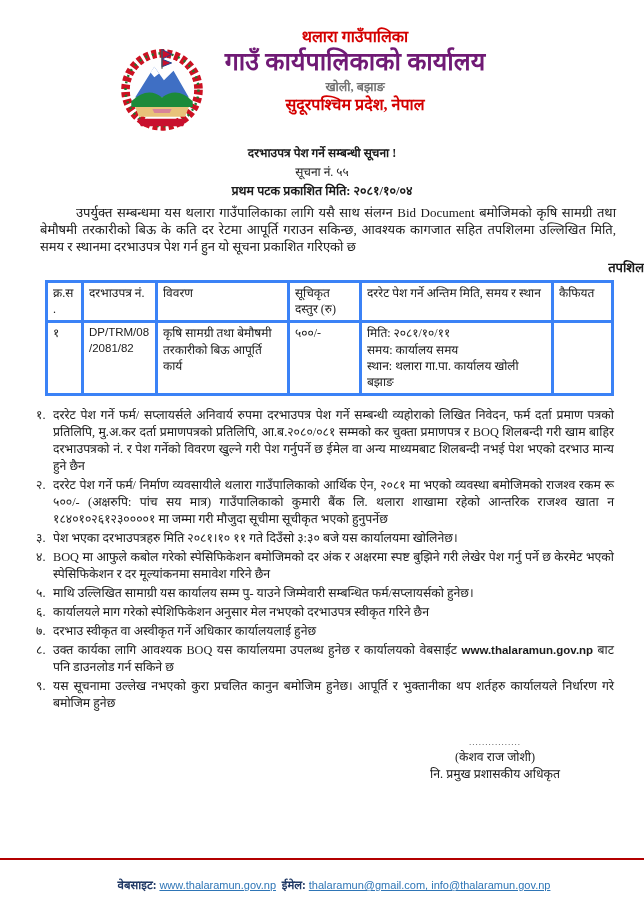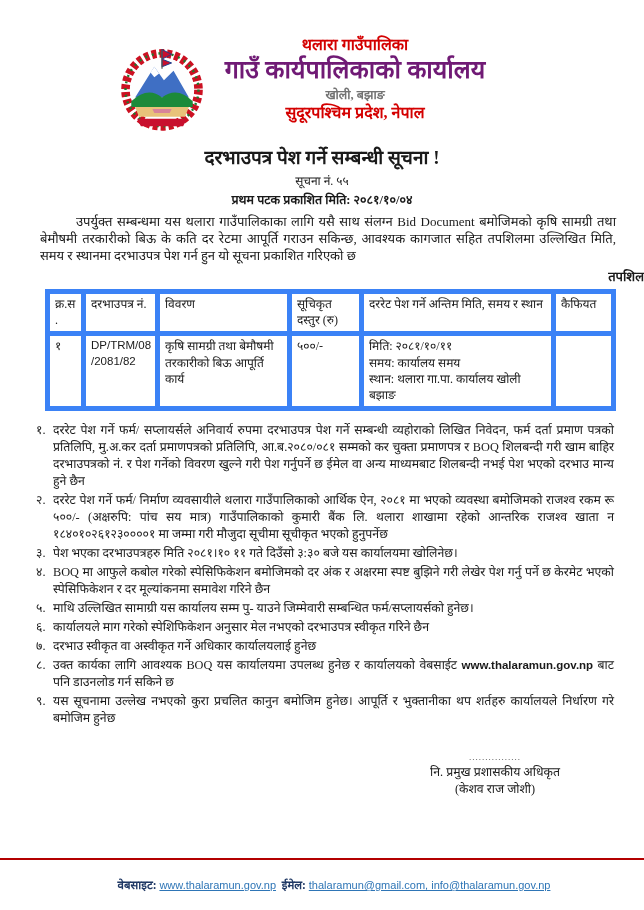--- a/index.html
+++ b/index.html
@@ -7,49 +7,49 @@
   .page {
     position:relative;
     width:644px; height:910px;
     margin:0 auto;
     background:#ffffff;
     font-family:"Liberation Serif","DejaVu Serif",serif;
     color:#1a1a1a;
     overflow:hidden;
   }
   
-  .header { position:relative; padding-top:36px; height:100px; }
+  .header { position:relative; padding-top:28px; height:100px; }
   .logo { position:absolute; left:112px; top:38px; width:100px; height:96px; }
   .header-text { text-align:center; margin-left:66px; line-height:1.15; }
   .hdr-muni  { color:#d40000; font-size:16px; font-weight:bold; }
   .hdr-office{ color:#701a75; font-size:25px; font-weight:bold; margin-top:2px; }
   .hdr-addr  { color:#737373; font-size:12.5px; font-weight:bold; margin-top:3px; }
   .hdr-prov  { color:#d40000; font-size:16px; font-weight:bold; margin-top:1px; }
   
   .titleblock { text-align:center; margin-top:44px; }
-  .notice-title { font-size:19px; font-weight:bold; }
+  .notice-title { font-size:12px; font-weight:bold; }
   .notice-number { font-size:12px; margin-top:2px; }
   .notice-published { font-size:12.5px; font-weight:bold; margin-top:2px; }
   
   .intro {
     margin:5px 28px 0 40px;
     font-size:13px; line-height:17px;
     text-align:justify; text-indent:36px;
   }
   .details-heading { text-align:right; font-size:13px; font-weight:bold; margin-top:3px; }
   
   table.dtable {
     border-collapse:collapse;
     margin:4px 0 0 45px;
     width:566px;
     font-size:12px;
     table-layout:fixed;
   }
   table.dtable th, table.dtable td {
-    border:5px solid #3b82f6;
+    border:3px solid #3b82f6;
     padding:2px 5px 3px 5px;
     vertical-align:top;
     font-weight:normal;
     text-align:left;
     line-height:1.35;
   }
   .col-sn{width:36px;} .col-no{width:74px;} .col-desc{width:132px;}
   .col-fee{width:72px;} .col-dead{width:192px;} .col-rem{width:60px;}
   td.c-sn { text-align:center; }
   td.c-no { font-family:"Liberation Sans","DejaVu Sans",sans-serif; font-size:11.5px; }
@@ -186,22 +186,22 @@
         <div class="term-text">उक्त कार्यका लागि आवश्यक BOQ यस कार्यालयमा उपलब्ध हुनेछ र कार्यालयको वेबसाईट <span class="bold">www.thalaramun.gov.np</span> बाट पनि डाउनलोड गर्न सकिने छ</div>
       </div>
       <div class="term">
         <div class="term-num">९.</div>
         <div class="term-text">यस सूचनामा उल्लेख नभएको कुरा प्रचलित कानुन बमोजिम हुनेछ। आपूर्ति र भुक्तानीका थप शर्तहरु कार्यालयले निर्धारण गरे बमोजिम हुनेछ</div>
       </div>
     </div>
 
   <div class="signature">
     <div class="sig-dots">................</div>
+    <div>(केशव राज जोशी)</div>
     <div>नि. प्रमुख प्रशासकीय अधिकृत</div>
-    <div>(केशव राज जोशी)</div>
   </div>
 
   <div class="footer-line"></div>
   <div class="footer">
     <span class="lbl">वेबसाइट:</span>
     <a href="#">www.thalaramun.gov.np</a>&nbsp;
     <span class="lbl">ईमेल:</span>
     <a href="#">thalaramun@gmail.com, info@thalaramun.gov.np</a>
   </div>
 

